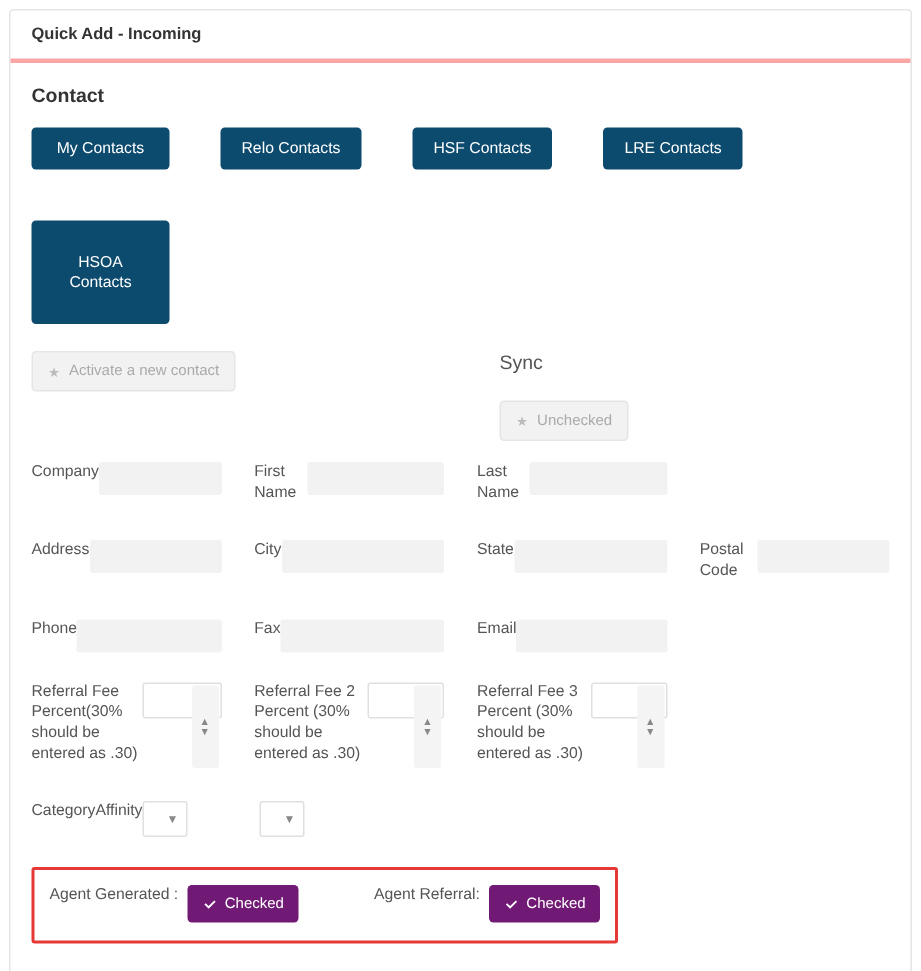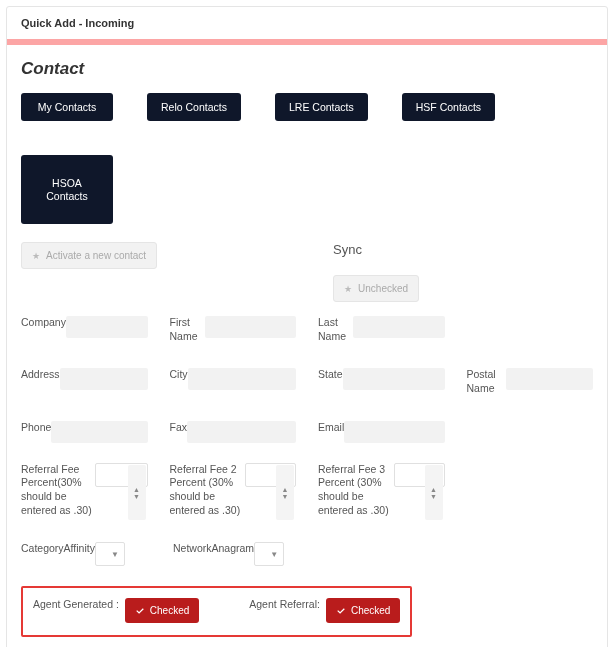--- a/index.html
+++ b/index.html
@@ -1,22 +1,22 @@
 <!DOCTYPE html>
 <html><head>
 <meta charset="utf-8">
 <style>
   * { box-sizing: border-box; margin: 0; padding: 0; }
   body { font-family: -apple-system, BlinkMacSystemFont, "Segoe UI", Arial, sans-serif; background: #fff; color: #333; font-size: 11px; }
   .card { margin: 6px; border: 1px solid #e5e5e5; border-radius: 3px; background: #fff; }
-  .card-header { padding: 10px 14px; border-bottom: 6px solid #fca5a5; font-weight: 700; font-size: 11px; color: #333; }
+  .card-header { padding: 10px 14px; border-bottom: 3px solid #fca5a5; font-weight: 700; font-size: 11px; color: #333; }
   .card-body { padding: 14px; }
-  .section-title { font-weight: 700; font-size: 17px; color: #333; margin-bottom: 14px; font-style: italic; }
+  .section-title { font-weight: 700; font-size: 13px; color: #333; margin-bottom: 14px; }
   .btn-row { display: flex; gap: 34px; margin-bottom: 18px; flex-wrap: wrap; }
-  .btn { background: #0f172a; color: #fff; border: none; border-radius: 3px; padding: 8px 12px; font-size: 10.5px; cursor: pointer; text-align: center; min-width: 64px; }
+  .btn { background: #0c4a6e; color: #fff; border: none; border-radius: 3px; padding: 8px 12px; font-size: 10.5px; cursor: pointer; text-align: center; min-width: 64px; }
   .btn-wide { min-width: 92px; padding: 8px 14px; }
   .btn-disabled { background: #f2f2f2; color: #aaa; border: 1px solid #e5e5e5; cursor: default; display: inline-flex; align-items: center; gap: 6px; padding: 7px 10px; border-radius: 3px; font-size: 10px; }
   .btn-disabled .star { color: #bbb; font-size: 9px; }
   .row-two-col { display: flex; gap: 34px; margin-bottom: 14px; }
   .row-two-col .left { flex: 0 0 auto; width: 260px; }
   .row-two-col .right { flex: 0 0 auto; width: 140px; margin-left: auto; margin-right: 120px; }
   .sync-label { font-size: 13px; color: #555; margin-bottom: 18px; }
   .grid-4 { display: grid; grid-template-columns: repeat(4, 1fr); gap: 26px 22px; margin-bottom: 6px; }
   .field { display: flex; flex-direction: row; margin-bottom: 14px; }
   .field label { font-size: 10.5px; color: #555; margin-bottom: 5px; line-height: 1.3; }
@@ -24,39 +24,39 @@
   .numeric-wrap { position: relative; }
   .numeric-wrap input { background: #fff; border: 1px solid #e0e0e0; height: 24px; width: 100%; border-radius: 2px; padding: 3px 22px 3px 6px; font-size: 11px; }
   .spin { position: absolute; right: 2px; top: 2px; bottom: 2px; width: 18px; display: flex; flex-direction: column; justify-content: center; align-items: center; background: #f4f4f4; border-radius: 2px; }
   .spin div { font-size: 7px; line-height: 7px; color: #888; cursor: pointer; }
   .select-wrap { position: relative; }
   .select-wrap .sel { background: #fff; border: 1px solid #e0e0e0; height: 24px; width: 100%; border-radius: 2px; padding: 3px 22px 3px 6px; font-size: 11px; display: flex; align-items: center; }
   .select-wrap .caret { position: absolute; right: 6px; top: 50%; transform: translateY(-50%); font-size: 8px; color: #888; }
   .highlight-box { border: 2.5px solid #e53935; border-radius: 2px; padding: 10px 10px 12px 10px; display: inline-flex; gap: 50px; margin-bottom: 18px; }
   .checked-group { display: flex; flex-direction: row; gap: 6px; }
   .checked-label { font-size: 10.5px; color: #555; }
-  .btn-check { background: #b91c1c; color: #fff; border: none; border-radius: 3px; padding: 7px 10px; font-size: 10px; display: inline-flex; align-items: center; gap: 5px; cursor: pointer; }
+  .btn-check { background: #701a75; color: #fff; border: none; border-radius: 3px; padding: 7px 10px; font-size: 10px; display: inline-flex; align-items: center; gap: 5px; cursor: pointer; }
   .btn-check svg { width: 10px; height: 10px; }
   .col-130 { width: 130px; }
 </style>
 </head>
 <body>
 
 <div class="card">
   <div class="card-header">Quick Add - Incoming</div>
   <div class="card-body">
 
     
     <div class="section-title">Contact</div>
 
     <div class="btn-row">
       <button class="btn btn-wide">My Contacts</button>
       <button class="btn btn-wide">Relo Contacts</button>
+      <button class="btn btn-wide">HSF Contacts</button>
       <button class="btn btn-wide">LRE Contacts</button>
-      <button class="btn btn-wide">HSF Contacts</button>
       <button class="btn btn-wide" style="width:92px;white-space:normal;line-height:1.2;padding:22px 10px;">HSOA Contacts</button>
     </div>
 
     <div class="row-two-col">
       <div class="left">
         <button class="btn-disabled">
           <span class="star">★</span>
           <span>Activate a new contact</span>
         </button>
       </div>
@@ -94,21 +94,21 @@
       </div>
       <div class="field">
         <label>City</label>
         <input class="input-text" style="">
       </div>
       <div class="field">
         <label>State</label>
         <input class="input-text" style="">
       </div>
       <div class="field">
-        <label>Postal Name</label>
+        <label>Postal Code</label>
         <input class="input-text" style="">
       </div>
     </div>
 
     
     <div class="grid-4">
       <div class="field">
         <label>Phone</label>
         <input class="input-text" style="">
       </div>
@@ -161,21 +161,20 @@
     
     <div class="grid-4">
       <div class="field col-130">
         <label>CategoryAffinity</label>
         <div class="select-wrap">
           <div class="sel"></div>
           <span class="caret">▼</span>
         </div>
       </div>
       <div class="field col-130">
-        <label>NetworkAnagram</label>
         <div class="select-wrap">
           <div class="sel"></div>
           <span class="caret">▼</span>
         </div>
       </div>
       <div></div>
         <div></div>
     </div>
 
     

